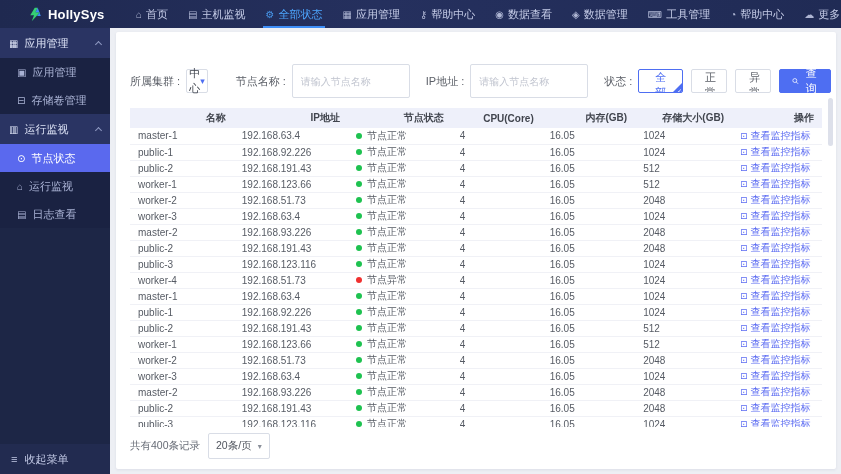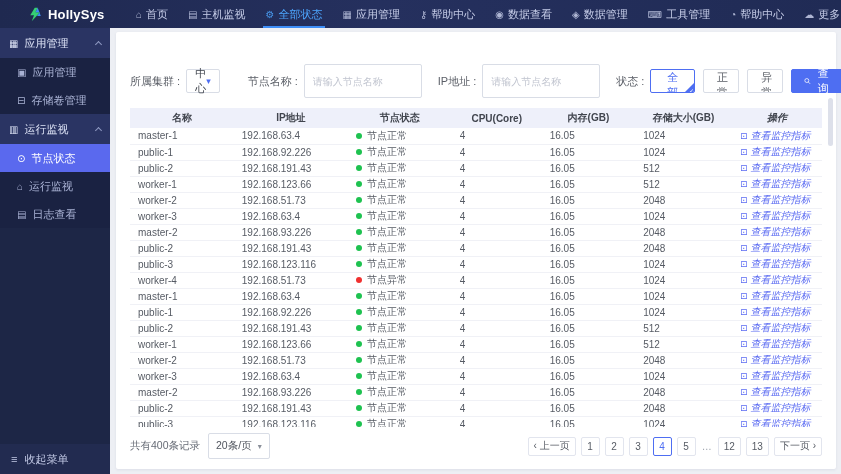--- a/index.html
+++ b/index.html
@@ -40,21 +40,21 @@
 
   
   .content { flex:1; padding:4px 5px 5px 6px; background:#EDEFF4; min-width:0; }
   .panel { background:#FFFFFF; height:100%; border-radius:2px; padding:12px 14px 6px;
     display:flex; flex-direction:column; box-shadow:0 1px 3px rgba(30,40,90,.08); position:relative; }
 
   
   .filter-row { display:flex; align-items:center; font-size:11px; color:#5A5E66; flex:0 0 auto;margin-top:20px; }
   .f-label { margin-right:6px; white-space:nowrap; }
   .select-box { width:108px; height:24px; border:1px solid #D9DDE6; border-radius:2px;
-    display:flex; align-items:center; justify-content:space-between; padding:0 8px;
+    display:flex; align-items:center; justify-content:space-between; padding:0 2px;
     color:#3A3F48; cursor:pointer; background:#fff; }
   .select-box .sel-caret { color:#4E6EF2; font-size:9px; }
   .v-divider { width:1px; height:22px; background:#E4E7EF; margin:0 14px; }
   .f-input { width:118px; height:24px; border:1px solid #D9DDE6; border-radius:2px;
     padding:16px 8px; font-size:10px; color:#3A3F48; outline:none; margin-right:16px;
     font-family:"Liberation Sans","DejaVu Sans",sans-serif; }
   .f-input::placeholder { color:#C0C4CF; }
   .status-btn { height:24px; padding:0 13px; border:1px solid #D9DDE6; border-radius:2px;
     background:#fff; font-size:11px; color:#5A5E66; cursor:pointer; margin-right:8px;
     position:relative; overflow:hidden; font-family:inherit; }
@@ -64,30 +64,30 @@
   .status-btn.selected::after { content:'✓'; position:absolute; right:0; bottom:-2px;
     font-size:6px; color:#fff; }
   .btn-primary { height:24px; padding:0 12px; background:#4E6EF2; border:1px solid #4E6EF2;
     color:#fff; border-radius:2px; display:flex; align-items:center; gap:5px; font-size:11px;
     cursor:pointer; margin-left:auto; font-family:inherit; }
 
   
   .table-wrap { margin-top:10px; flex:1 1 auto; overflow:hidden; }
   table.tbl { width:100%; border-collapse:collapse; table-layout:fixed; }
   .tbl th { background:#EEF0FA; font-size:10px; font-weight:bold; color:#41454E;
-    text-align:center; padding:3px 8px; white-space:nowrap; }
+    text-align:right; padding:3px 8px; white-space:nowrap; }
   .tbl td { font-size:10px; color:#565B64; padding:0 8px; height:16px;
     border-bottom:1px solid #F0F1F6; white-space:nowrap; overflow:hidden; }
   .tbl th:nth-child(1),.tbl td:nth-child(1){width:15%;}
   .tbl th:nth-child(2),.tbl td:nth-child(2){width:16.5%;}
   .tbl th:nth-child(3),.tbl td:nth-child(3){width:15%;}
   .tbl th:nth-child(4),.tbl td:nth-child(4){width:13%;}
   .tbl th:nth-child(5),.tbl td:nth-child(5){width:13.5%;}
   .tbl th:nth-child(6),.tbl td:nth-child(6){width:14%;}
-  .tbl th:nth-child(7),.tbl td:nth-child(7){width:13%;font-style:italic;}
+  .tbl th:nth-child(7),.tbl td:nth-child(7){width:13%;}
   .dot { display:inline-block; width:6px; height:6px; border-radius:50%; margin-right:5px;
     vertical-align:middle; }
   .dot.green { background:#1EC250; }
   .dot.red { background:#F0302F; }
   .act-link { color:#5B6BF2; cursor:pointer; }
   .act-link .act-ic { font-size:9px; margin-right:3px; }
 
   .scrollbar-track { position:absolute; top:66px; bottom:36px; right:3px; width:5px; }
   .scrollbar-thumb { width:5px; height:48px; border-radius:3px; background:#DDE0EA; cursor:grab; }
 
@@ -432,29 +432,17 @@
       <div class="scrollbar-track">
         <div class="scrollbar-thumb"></div>
       </div>
 
       <div class="footer">
         <span>共有400条记录</span>
         <div class="pagesize-box">
           <span>20条/页</span>
           <span class="sel-caret">▾</span>
         </div>
-        <div class="pager" id="pager">
-            <button class="page-btn">‹ 上一页</button>
-            <button class="page-btn">1</button>
-            <button class="page-btn">2</button>
-            <button class="page-btn">3</button>
-            <button class="page-btn active">4</button>
-            <button class="page-btn">5</button>
-            <span class="page-ellipsis">…</span>
-            <button class="page-btn">12</button>
-            <button class="page-btn">13</button>
-            <button class="page-btn">下一页 ›</button>
-          </div>
       </div>
 
     </div>
   </div>
 </div>
 
 </body></html>

